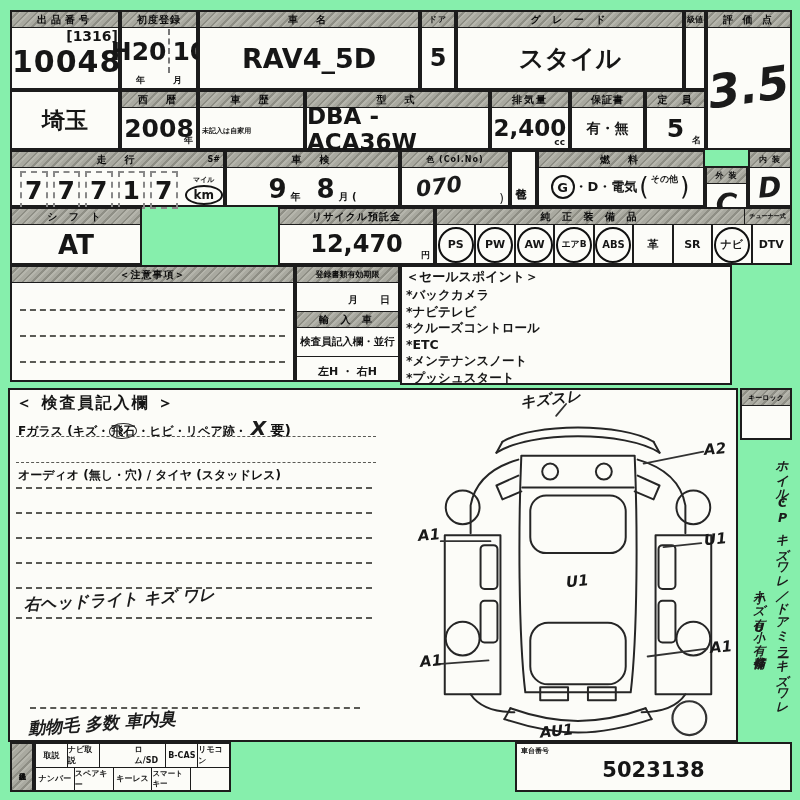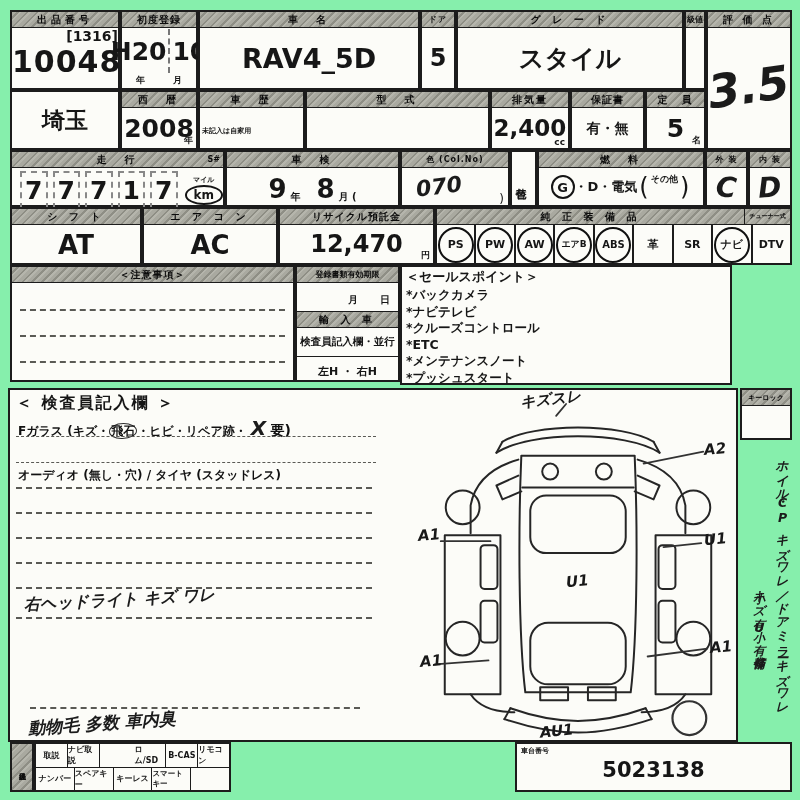--- a/index.html
+++ b/index.html
@@ -88,20 +88,21 @@
     <span class="unit">年</span>
   </div>
 
   <div class="box" style="left:198px;top:90px;width:107px;height:60px;">
     <div class="hdr">車　歴</div>
     <div class="tiny" style="padding:1px 2px;font-weight:bold;margin-top:17px;">未記入は自家用</div>
   </div>
 
   <div class="box" style="left:305px;top:90px;width:185px;height:60px;">
     <div class="hdr">型　式</div>
+    <div class="val" style="height:42px;font-size:23px;font-weight:bold;">DBA - ACA36W</div>
   </div>
 
   <div class="box" style="left:490px;top:90px;width:80px;height:60px;">
     <div class="hdr" style="letter-spacing:2px;">排気量</div>
     <div class="val" style="height:40px;font-size:23px;font-weight:bold;">2,400</div>
     <span class="unit">cc</span>
   </div>
 
   <div class="box" style="left:570px;top:90px;width:75px;height:60px;">
     <div class="hdr" style="letter-spacing:1px;">保証書</div>
@@ -158,43 +159,39 @@
     <div class="hdr">燃　料</div>
     <div style="display:flex;align-items:center;justify-content:center;height:38px;font-weight:bold;">
       <span class="circ" style="width:20px;height:20px;font-size:13px;">G</span>
       <span style="font-size:13px;">・D・電気</span>
       <span style="font-size:24px;font-weight:normal;margin:0 2px;">(</span>
       <span style="font-size:9px;position:relative;top:-8px;">その他</span>
       <span style="font-size:24px;font-weight:normal;margin:0 2px;">)</span>
     </div>
   </div>
 
-  <div class="box" style="left:705px;top:150px;width:43px;height:57px;">
+  <div class="box" style="left:705px;top:166px;width:43px;height:57px;">
     <div class="hdr small">外 装</div>
     <div class="val" style="height:38px;">
       <span class="hw" style="font-size:28px;font-weight:bold;transform:rotate(6deg);">C</span>
     </div>
   </div>
 
   <div class="box" style="left:748px;top:150px;width:44px;height:57px;">
     <div class="hdr small">内 装</div>
     <div class="val" style="height:38px;">
       <span class="hw" style="font-size:28px;font-weight:bold;transform:rotate(-4deg);">D</span>
     </div>
   </div>
 
   <div class="box" style="left:10px;top:207px;width:132px;height:58px;">
     <div class="hdr">シ フ ト</div>
     <div class="val" style="height:40px;font-size:26px;font-weight:bold;">AT</div>
   </div>
 
-  <div class="box" style="left:142px;top:207px;width:136px;height:58px;">
-    <div class="hdr">エ ア コ ン</div>
-    <div class="val" style="height:40px;font-size:26px;font-weight:bold;">AC</div>
-  </div>
 
   <div class="box" style="left:278px;top:207px;width:157px;height:58px;">
     <div class="hdr" style="letter-spacing:1px;">リサイクル預託金</div>
     <div class="val" style="height:38px;font-size:24px;font-weight:bold;">12,470</div>
     <span class="unit">円</span>
   </div>
 
   <div class="box" style="left:435px;top:207px;width:357px;height:58px;">
     <div style="display:flex;height:15px;border-bottom:1.5px solid #1c1c1c;">
       <div class="hdr" style="flex:1;border-bottom:none;height:15px;">純 正 装 備 品</div>

